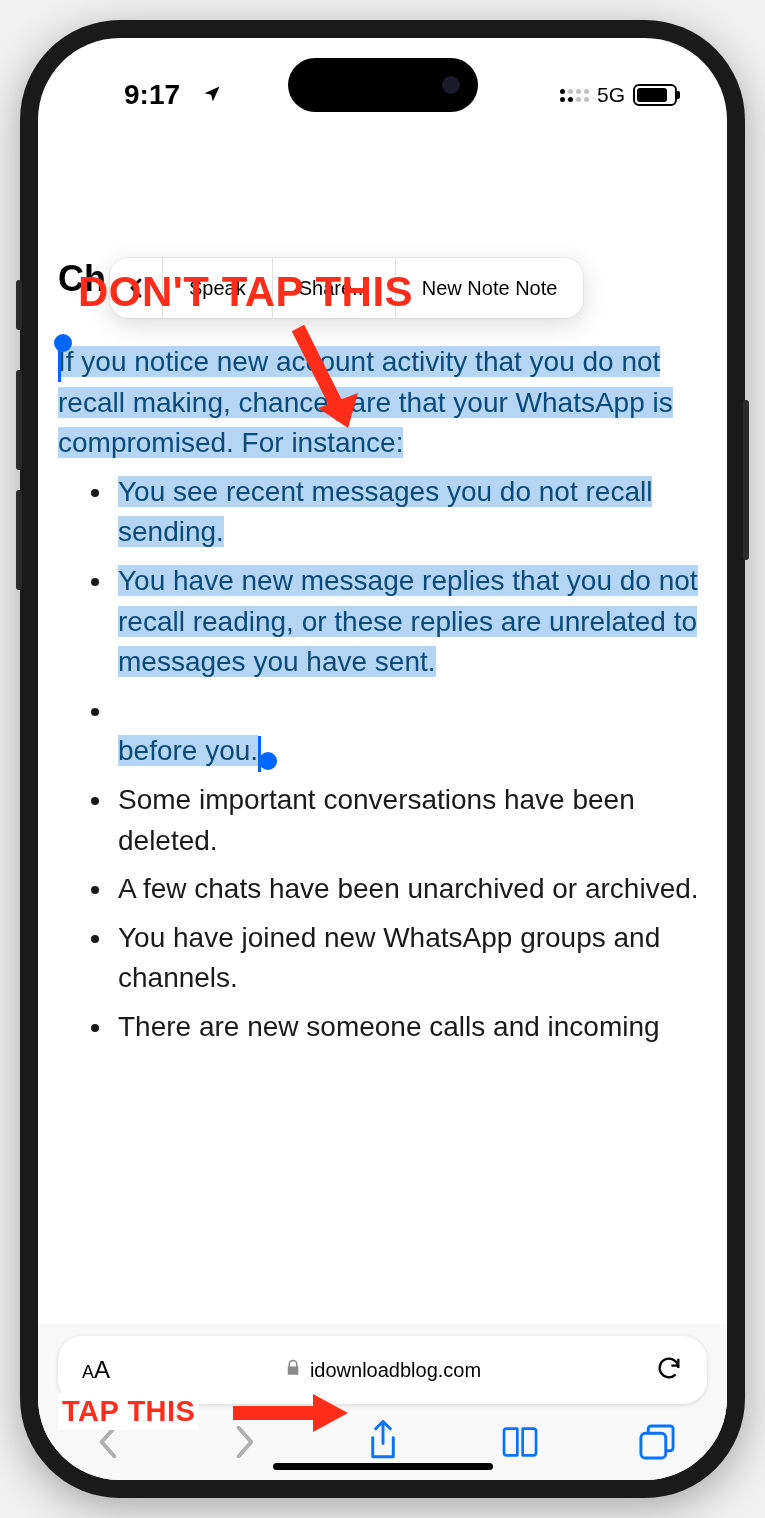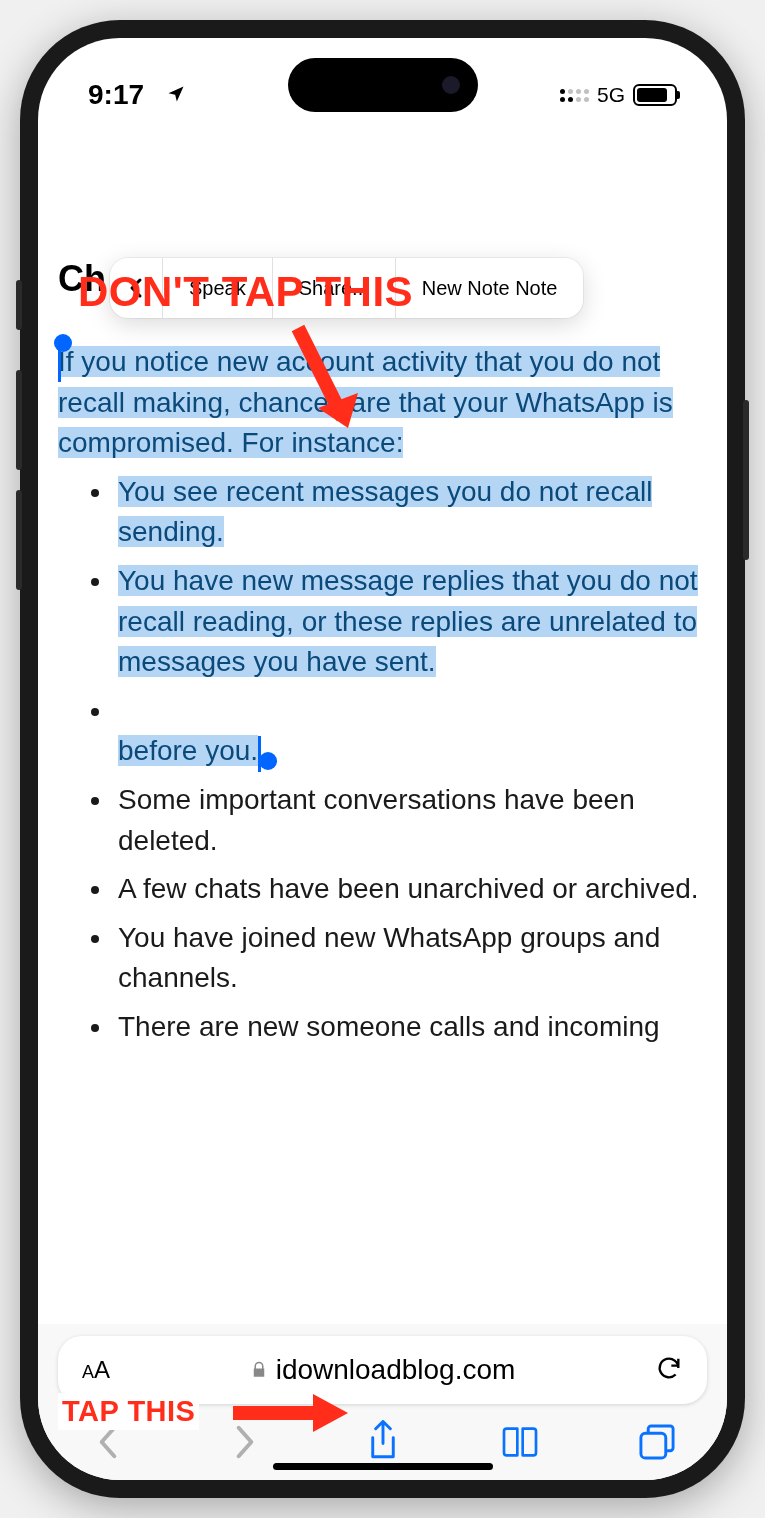--- a/index.html
+++ b/index.html
@@ -59,21 +59,21 @@
   }
   .status-bar {
     display: flex;
     justify-content: space-between;
     align-items: center;
     padding: 24px 50px 0;
     height: 90px;
     font-weight: 600;
     font-size: 28px;
   }
-  .status-left { display: flex; align-items: center; gap: 22px; }
+  .status-left { display: flex; align-items: center; gap: 22px; margin-left: 36px; }
   .status-right { display: flex; align-items: center; gap: 8px; }
   .location-icon svg { width: 20px; height: 20px; }
   .signal-dots {
     display: grid;
     grid-template-columns: repeat(4, 5px);
     grid-template-rows: repeat(2, 5px);
     gap: 3px;
   }
   .signal-dots span {
     width: 5px;
@@ -248,21 +248,21 @@
   }
   .url-aa {
     font-size: 24px;
     font-weight: 500;
     text-align: center;
   }
   .url-aa small { font-size: 18px; }
   .url-text {
     flex: 1;
     text-align: center;
-    font-size: 28px;
+    font-size: 20px;
     color: #000;
     display: flex;
     align-items: center;
     justify-content: center;
     gap: 8px;
   }
   .toolbar {
     display: flex;
     justify-content: space-between;
     align-items: center;

